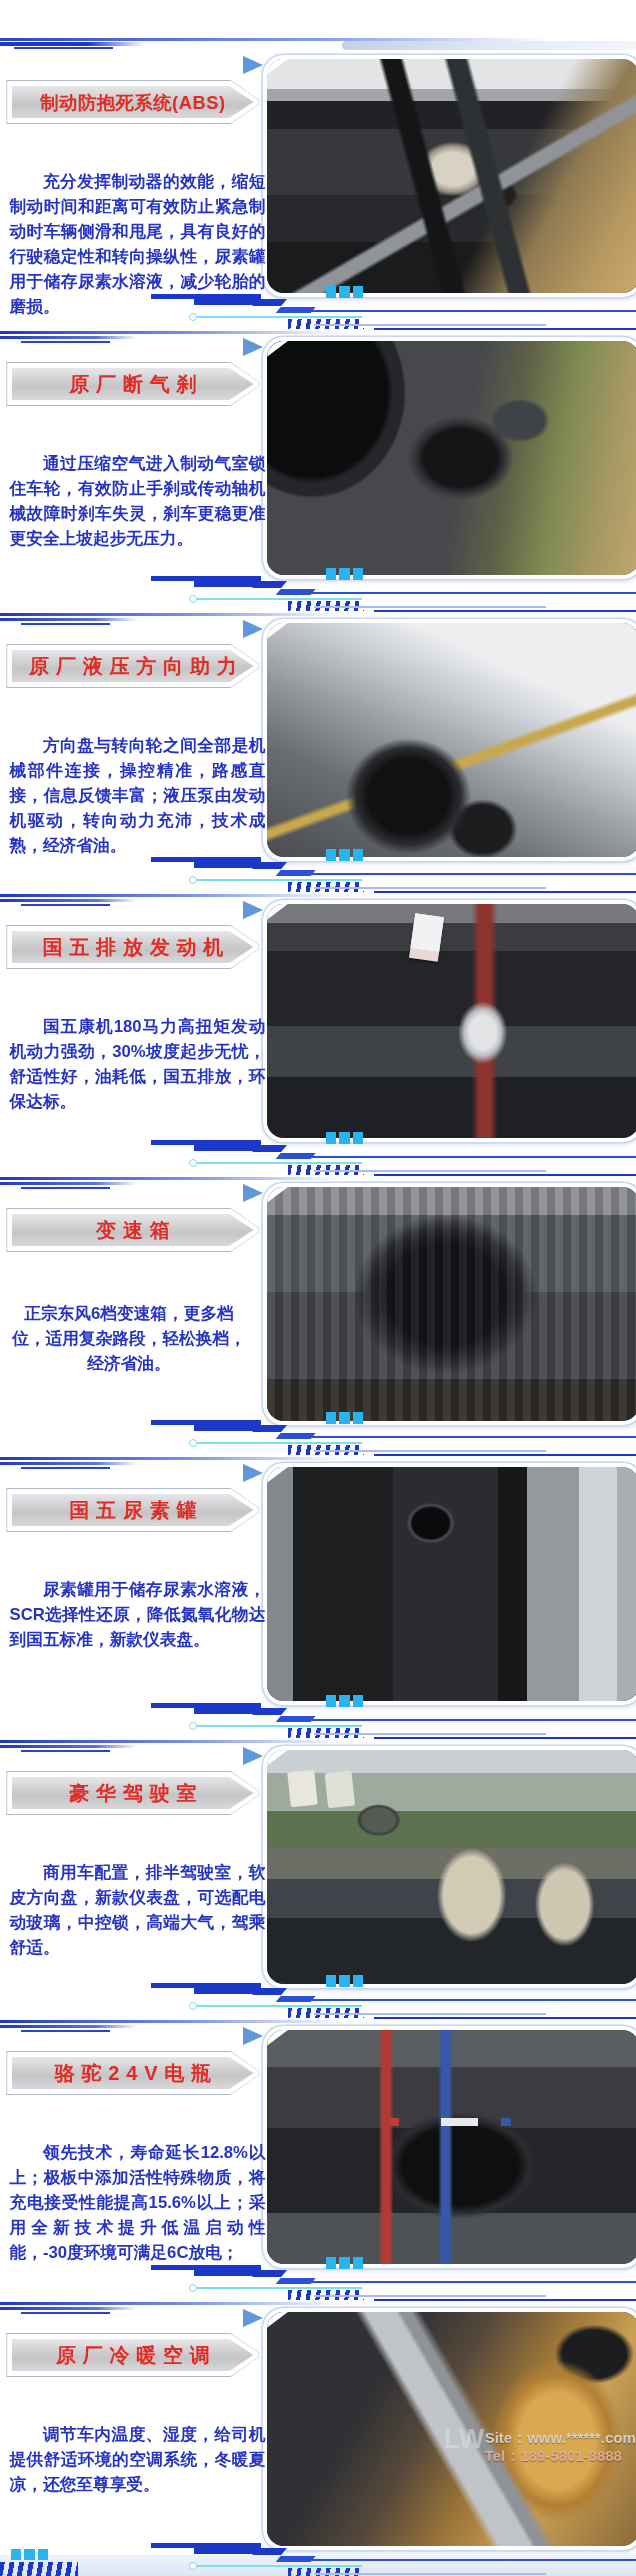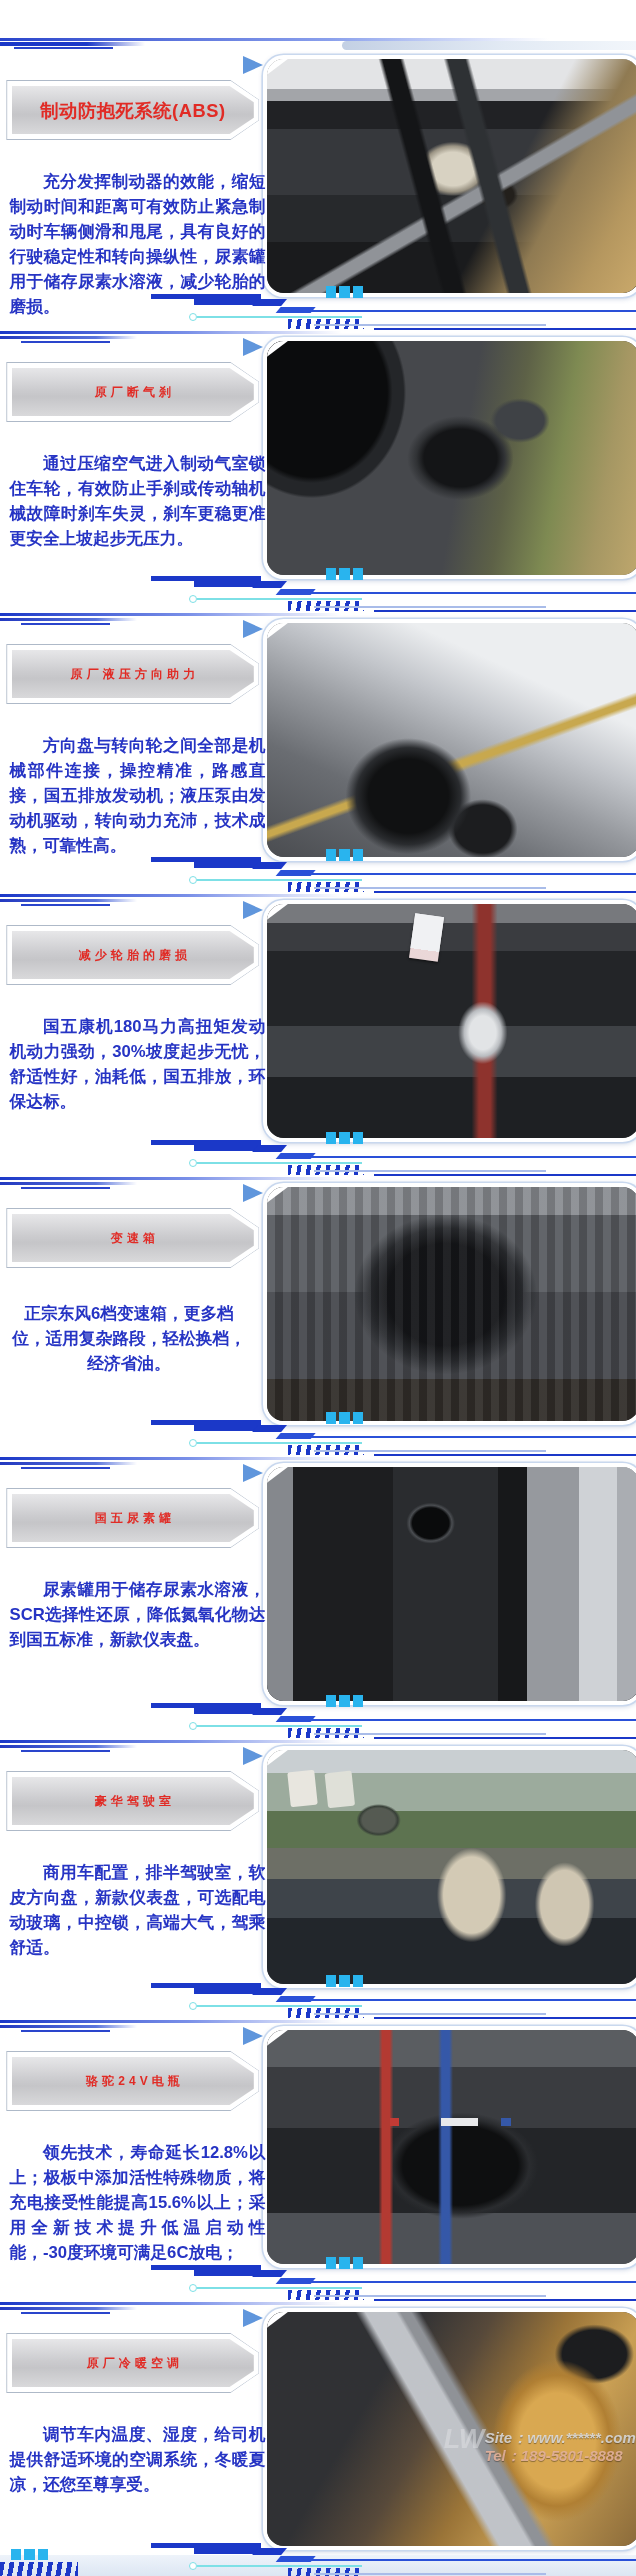--- a/index.html
+++ b/index.html
@@ -3,28 +3,28 @@
 <meta charset="utf-8">
 <style>
   html,body{margin:0;padding:0;background:#ffffff;}
   .page{position:relative;width:636px;height:2576px;overflow:hidden;background:#fff;
         font-family:"Liberation Sans","DejaVu Sans",sans-serif;}
 
   
   .sec{position:absolute;left:0;top:var(--t);width:636px;height:0;}
 
   
-  .tbtn{position:absolute;left:6.4px;top:0;width:253px;height:60px;background:#aeb9c8;z-index:4;
+  .tbtn{position:absolute;left:6.4px;top:0;width:253px;height:44px;background:#aeb9c8;z-index:4;
         clip-path:polygon(0 0,calc(100% - 29px) 0,100% 20px,100% calc(100% - 20px),calc(100% - 29px) 100%,0 100%);}
   .tb-mid{position:absolute;inset:0.8px;background:#ffffff;
         clip-path:polygon(0 0,calc(100% - 28px) 0,100% 19px,100% calc(100% - 19px),calc(100% - 28px) 100%,0 100%);}
   .tb-in{position:absolute;inset:4.8px;display:flex;align-items:center;justify-content:center;
         background:linear-gradient(180deg,#e7e7e9,#cccccf 45%,#c5c5c8 60%,#d9d9db);
         clip-path:polygon(0 0,calc(100% - 25px) 0,100% 16.7px,100% calc(100% - 16.7px),calc(100% - 25px) 100%,0 100%);}
-  .tb-text{color:#e12b25;font-weight:bold;font-size:12px;letter-spacing:.34em;text-indent:.34em;white-space:nowrap;}
+  .tb-text{color:#e12b25;font-weight:bold;font-size:20px;letter-spacing:.34em;text-indent:.34em;white-space:nowrap;}
   .sec0 .tb-text{font-size:18.3px;letter-spacing:.03em;text-indent:0;}
 
   
   .fbody{position:absolute;left:9.5px;top:89px;width:256px;margin:0;z-index:4;
          color:#2634c4;font-weight:bold;font-size:16.7px;line-height:25px;
          text-align:justify;text-indent:2em;}
   .sec4 .fbody{text-align:center;text-indent:0;top:93px;width:239px;}
 
   
   .arrow{position:absolute;left:243px;top:-24px;width:0;height:0;z-index:5;
@@ -83,21 +83,21 @@
     linear-gradient(180deg,#5a5d61 0 16%,#3a3c40 16% 42%,#232528 42% 78%,#4e5156 78% 100%);}
   .ph8::after{content:"";position:absolute;left:33%;top:38%;width:127px;height:8px;
     background:linear-gradient(90deg,#c23b35 0 9.5px,rgba(0,0,0,0) 9.5px 51px,#e8e9eb 51px 88px,rgba(0,0,0,0) 88px 111px,#3558a8 111px 121px,rgba(0,0,0,0) 121px);}
   .ph9::before{background:
     linear-gradient(60deg,rgba(0,0,0,0) 44%,#c0c3c8 46% 52%,#8f9297 53% 55%,rgba(0,0,0,0) 57%),
     radial-gradient(95px 119px at 78% 55%,#d9a851 0 40%,#b07f33 55%,rgba(0,0,0,0) 68%),
     radial-gradient(64px 48px at 88% 18%,#1c1d1f 0 50%,rgba(0,0,0,0) 62%),
     linear-gradient(120deg,#303134 0 30%,#57493a 45%,#9a7438 60%,#caa054 75%,#8a6a3a 100%);}
 
   
-  .wm{position:absolute;right:3.2px;top:50%;z-index:4;text-align:left;font-style:italic;font-weight:bold;line-height:18.3px;}
+  .wm{position:absolute;right:3.2px;top:50%;z-index:4;text-align:left;font-weight:bold;line-height:18.3px;}
   .wm-logo{position:absolute;left:-41px;top:1.6px;font-size:27px;color:rgba(220,222,226,.55);}
   .wm-site{display:block;font-size:15px;color:rgba(222,223,227,.85);text-shadow:0 0.8px 0.8px rgba(0,0,0,.35);}
   .wm-tel{display:block;font-size:15px;color:rgba(228,178,156,.9);text-shadow:0 0.8px 0.8px rgba(0,0,0,.35);}
 
   
   .divider{position:absolute;left:0;top:-73px;width:636px;height:73px;z-index:3;pointer-events:none;}
   .d{position:absolute;display:block;}
   .b1{left:151px;top:4.8px;width:62px;height:4.8px;background:#1b38c8;}
   .b2{left:194px;top:4.8px;width:67px;height:11px;background:#1b38c8;}
   .dg{left:255px;top:9.5px;width:29px;height:7.2px;background:#1b38c8;transform:skewX(-40deg);}
@@ -209,21 +209,21 @@
     <div class="photo ph3">
         <i class="cham"></i>
       </div>
     <div class="tbtn">
         <div class="tb-mid">
           <div class="tb-in">
             <span class="tb-text">原厂液压方向助力</span>
           </div>
         </div>
       </div>
-    <p class="fbody">方向盘与转向轮之间全部是机械部件连接，操控精准，路感直接，国五排放发动机；液压泵由发动机驱动，转向动力充沛，技术成熟，可靠性高。</p>
+    <p class="fbody">方向盘与转向轮之间全部是机械部件连接，操控精准，路感直接，信息反馈丰富；液压泵由发动机驱动，转向动力充沛，技术成熟，经济省油。</p>
   </section>
 
   <section class="sec sec3" style="--t:925px">
     <div class="divider">
       <i class="d b1"></i>
         <i class="d b2"></i>
       <i class="d dg"></i>
         <i class="d pr"></i>
       <i class="d tl"></i>
         <i class="d cy"></i>
@@ -236,21 +236,21 @@
       <i class="d sm1"></i>
         <i class="d sm2"></i>
     </div>
     <div class="arrow"></div>
     <div class="photo ph4">
         <i class="cham"></i>
       </div>
     <div class="tbtn">
         <div class="tb-mid">
           <div class="tb-in">
-            <span class="tb-text">减少轮胎的磨损</span>
+            <span class="tb-text">国五排放发动机</span>
           </div>
         </div>
       </div>
     <p class="fbody">国五康机180马力高扭矩发动机动力强劲，30%坡度起步无忧，舒适性好，油耗低，国五排放，环保达标。</p>
   </section>
 
   <section class="sec sec4" style="--t:1208px">
     <div class="divider">
       <i class="d b1"></i>
         <i class="d b2"></i>

